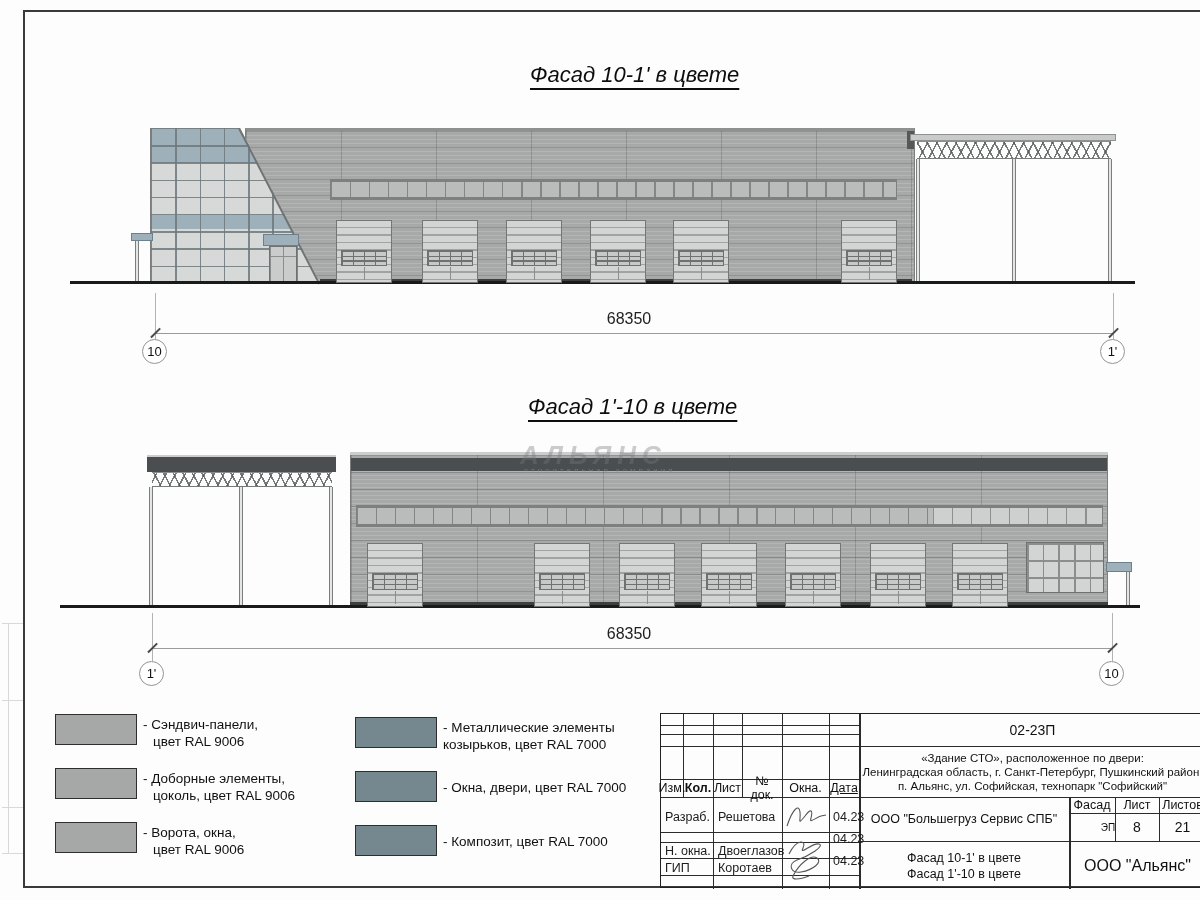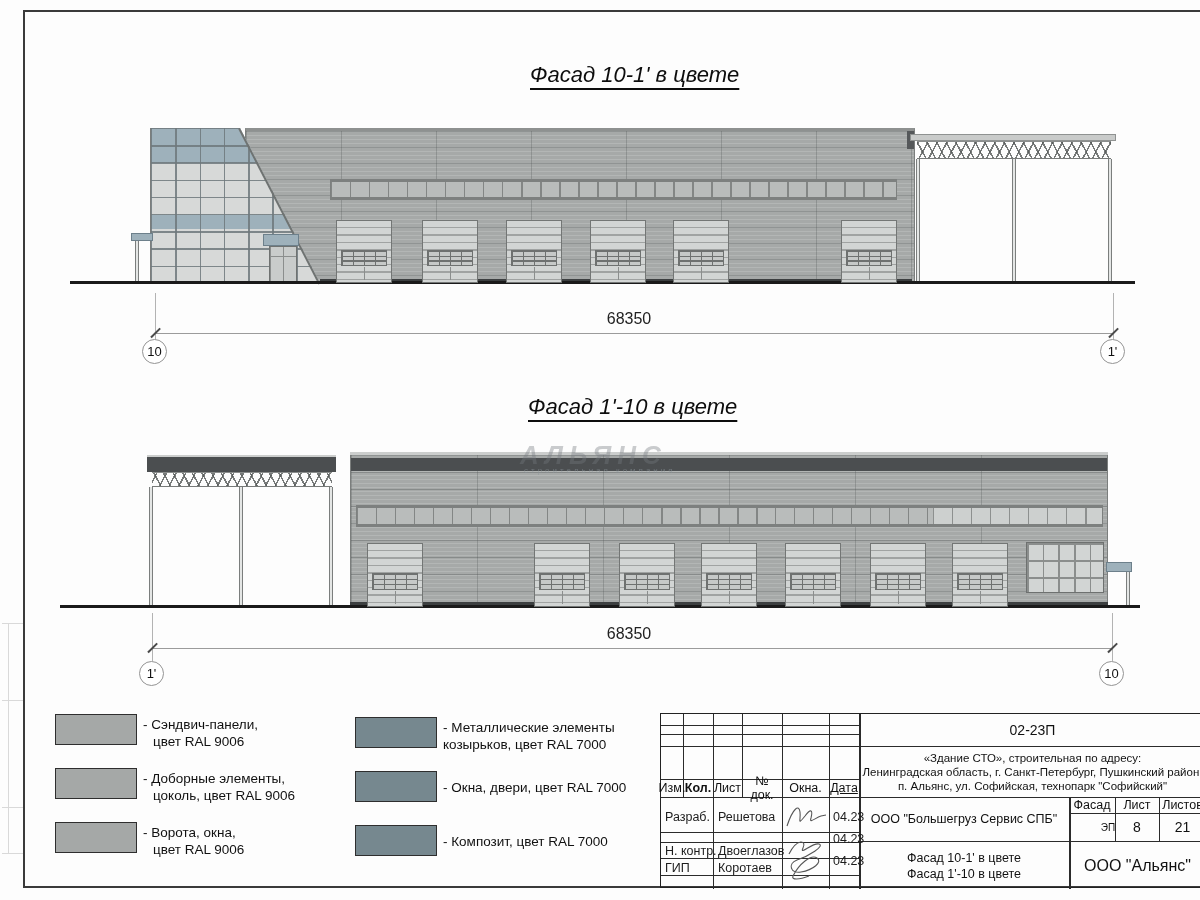--- a/index.html
+++ b/index.html
@@ -232,37 +232,37 @@
   <div class="abs tb-text small" style="left:0;top:65px;width:22px;height:18px;">Изм.</div>
   <div class="abs tb-text small" style="left:22px;top:65px;width:30px;height:18px;font-weight:bold;">Кол.</div>
   <div class="abs tb-text small" style="left:52px;top:65px;width:29px;height:18px;">Лист</div>
   <div class="abs tb-text small" style="left:81px;top:65px;width:40px;height:18px;">№ док.</div>
   <div class="abs tb-text small" style="left:121px;top:65px;width:47px;height:18px;">Окна.</div>
   <div class="abs tb-text small" style="left:168px;top:65px;width:30px;height:18px;text-decoration:underline;">Дата</div>
 
   <div class="abs small" style="left:4px;top:96px;">Разраб.</div>
   <div class="abs small" style="left:57px;top:96px;">Решетова</div>
   <div class="abs small" style="left:172px;top:96px;">04.23</div>
-  <div class="abs small" style="left:4px;top:130px;">Н. контр.</div>
+  <div class="abs small" style="left:4px;top:130px;">Н. окна.</div>
   <div class="abs small" style="left:57px;top:130px;">Двоеглазов</div>
   <div class="abs small" style="left:172px;top:118px;">04.23</div>
   <div class="abs small" style="left:4px;top:147px;text-align:right;">ГИП</div>
   <div class="abs small" style="left:57px;top:147px;">Коротаев</div>
   <div class="abs small" style="left:172px;top:140px;">04.23</div>
 
   <svg class="abs" style="left:122px;top:86px;width:46px;height:32px;" viewBox="0 0 46 32">
     <path d="M4,26 C10,8 16,4 17,12 C18,20 14,26 22,16 C28,8 30,10 28,18 C26,24 32,18 38,16 L43,15" fill="none" stroke="#555" stroke-width="1.1"></path>
   </svg>
   <svg class="abs" style="left:122px;top:120px;width:46px;height:50px;" viewBox="0 0 46 50">
     <path d="M6,20 C14,4 24,6 20,14 C16,22 30,8 36,10 C42,12 26,22 14,26 C4,30 8,40 18,38 C30,36 40,28 34,24 C28,20 16,30 10,42 C8,46 16,46 26,42" fill="none" stroke="#555" stroke-width="1.1"></path>
   </svg>
 
   <div class="abs tb-text" style="left:198px;top:0;width:347px;height:32px;font-size:14px;">02-23П</div>
   <div class="abs tb-text tiny" style="left:198px;top:32px;width:347px;height:51px;flex-direction:column;line-height:14px;">
-    <div>«Здание СТО», строительная по адресу:</div>
+    <div>«Здание СТО», расположенное по двери:</div>
     <div>Ленинградская область, г. Санкт-Петербург, Пушкинский район,</div>
     <div>п. Альянс, ул. Софийская, технопарк "Софийский"</div>
   </div>
   <div class="abs tb-text small" style="left:198px;top:83px;width:210px;height:44px;">ООО "Большегруз Сервис СПБ"</div>
   <div class="abs tb-text small" style="left:408px;top:83px;width:46px;height:16px;">Фасад</div>
   <div class="abs tb-text small" style="left:454px;top:83px;width:44px;height:16px;">Лист</div>
   <div class="abs tb-text small" style="left:498px;top:83px;width:47px;height:16px;">Листов</div>
   <div class="abs tb-text" style="left:408px;top:99px;width:46px;height:28px;font-size:10px;margin-left:16px;">ЭП</div>
   <div class="abs tb-text" style="left:454px;top:99px;width:44px;height:28px;font-size:14px;">8</div>
   <div class="abs tb-text" style="left:498px;top:99px;width:47px;height:28px;font-size:14px;">21</div>

